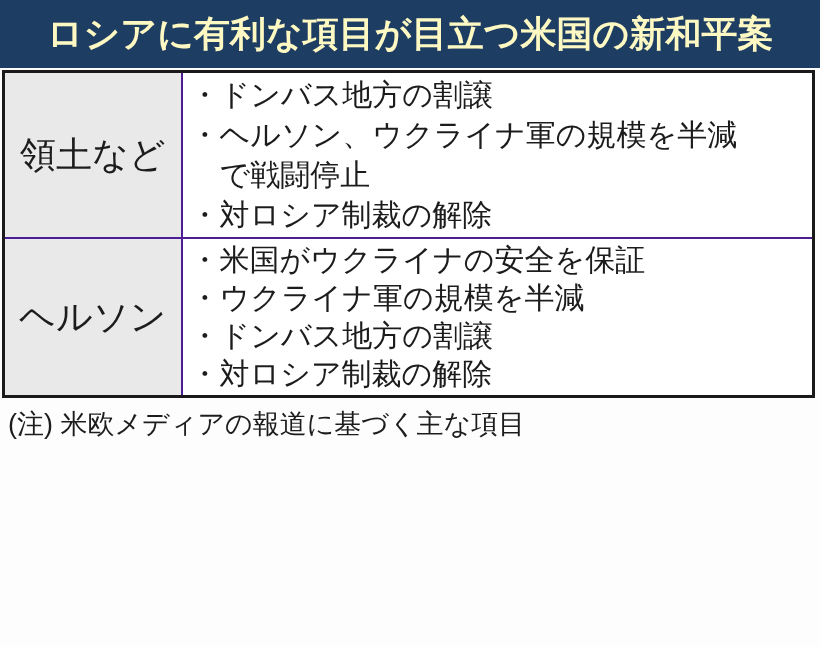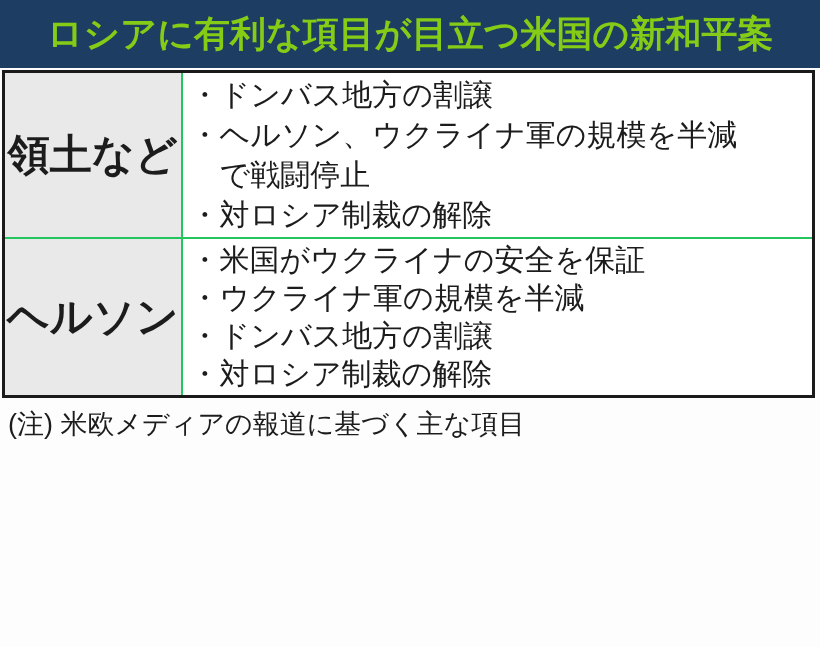--- a/index.html
+++ b/index.html
@@ -5,42 +5,42 @@
   * { box-sizing: border-box; margin: 0; padding: 0; }
   html, body {
     width: 820px; height: 647px;
     background: #fdfdfd;
     font-family: "Liberation Sans", "DejaVu Sans", sans-serif;
     overflow: hidden;
   }
   .title-bar {
     width: 820px; height: 68px;
     background: #1e3d63;
-    color: #84cc16;
+    color: #fef9c3;
     display: flex; align-items: center; justify-content: center;
     font-size: 36px; font-weight: bold;
     letter-spacing: 0px;
     white-space: nowrap;
   }
   table.plan {
     border-collapse: collapse;
     table-layout: fixed;
     width: 813px;
     margin: 2px 0 0 2px;
     border: 3px solid #1a1a1a;
   }
   table.plan th, table.plan td {
-    border: 2px solid #22c55e;
+    border: 2px solid #4c1d95;
     vertical-align: middle;
   }
   th.rlabel {
     width: 178px;
     background: #e9e9e9;
-    font-size: 42px;
-    font-weight: bold;
+    font-size: 36px;
+    font-weight: normal;
     color: #1c1c1c;
     line-height: 40px;
     white-space: pre-line;
   }
   td.rcontent {
     background: #ffffff;
     color: #1c1c1c;
     font-size: 30px;
     padding: 2px 4px 2px 7px;
   }

